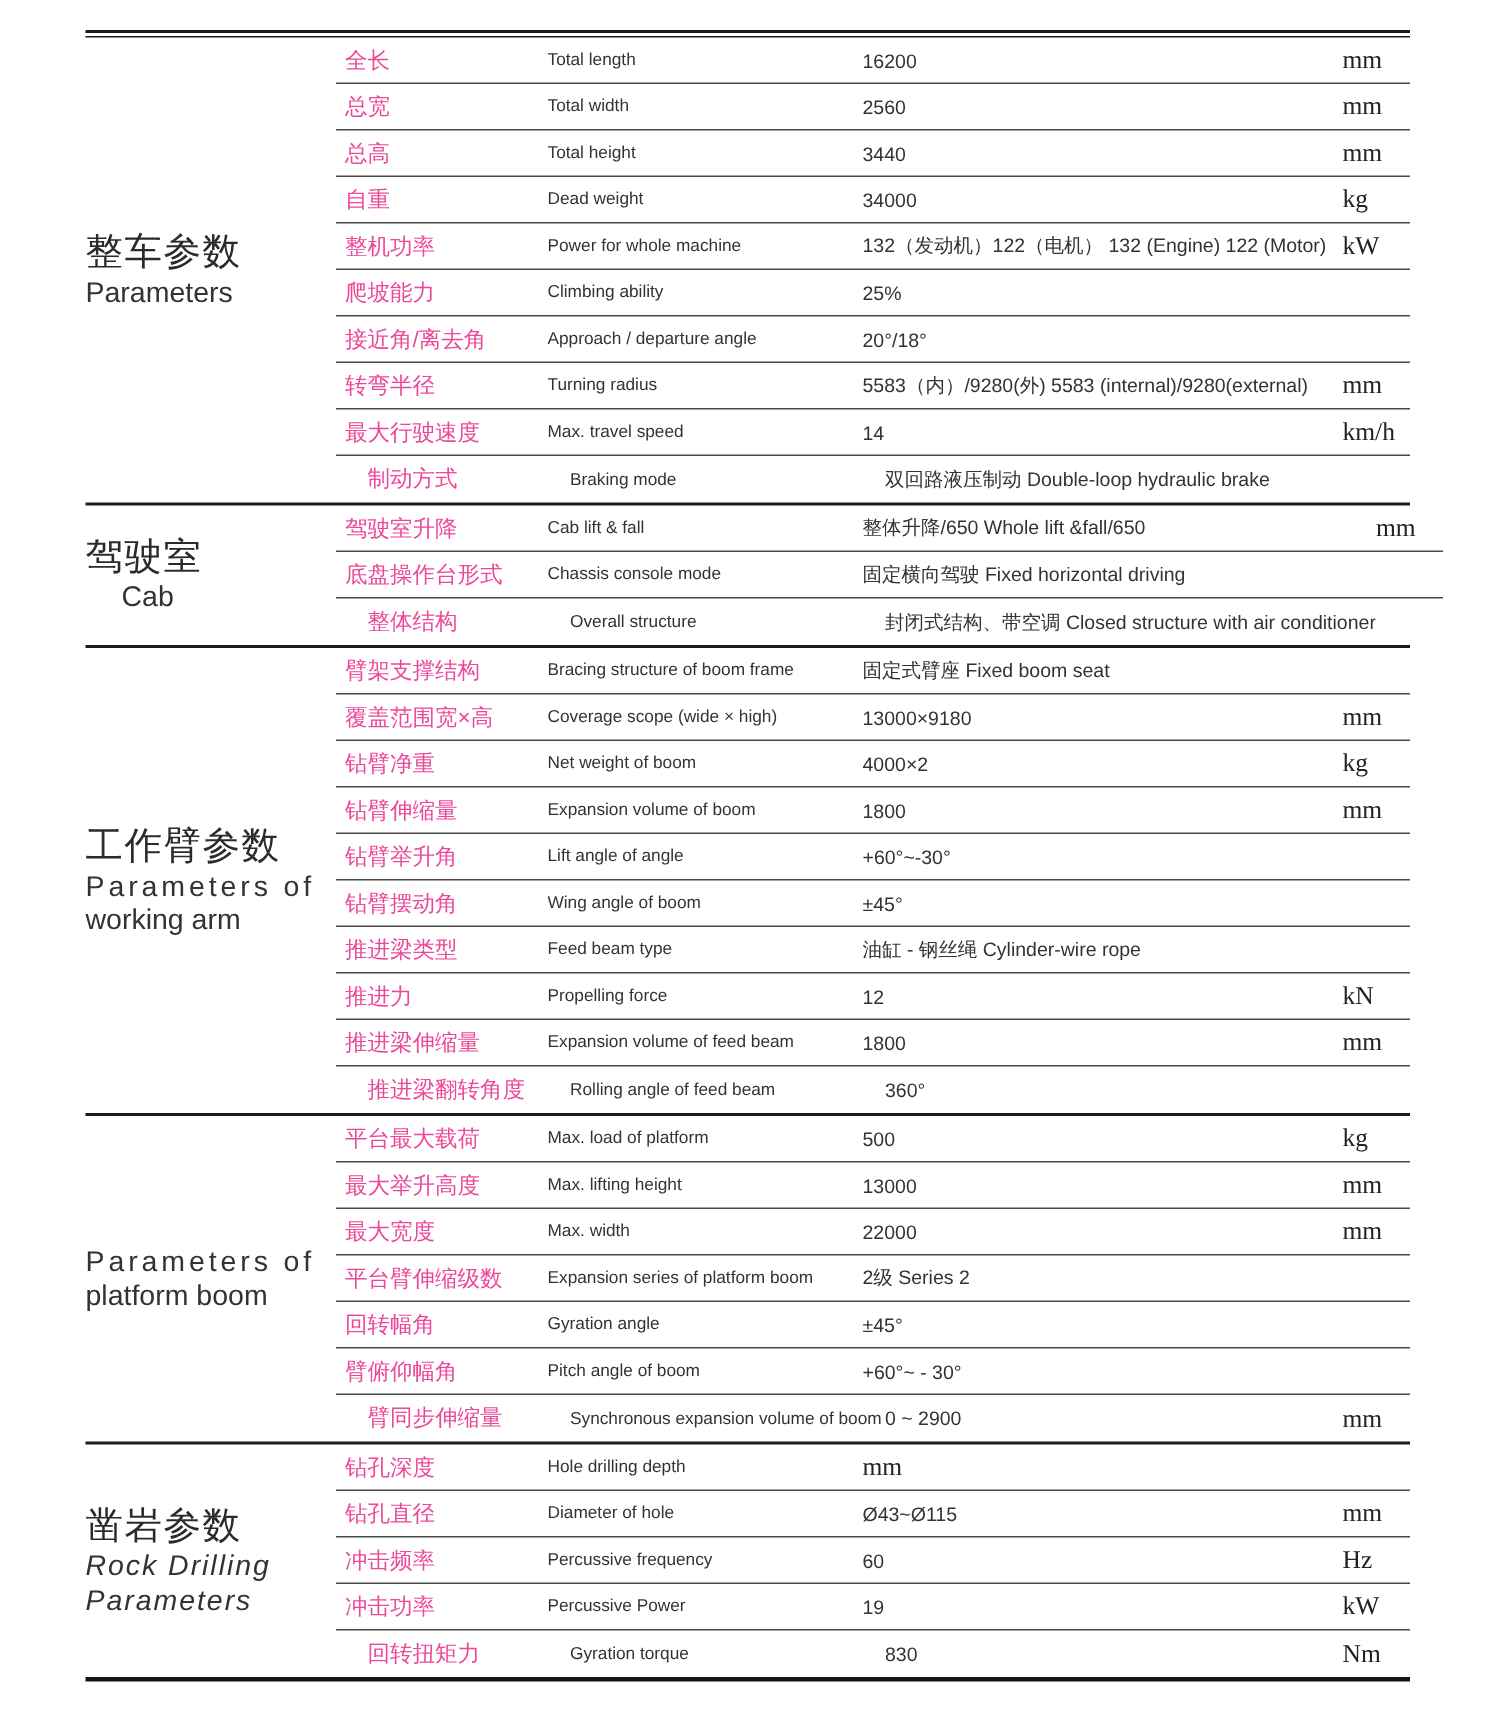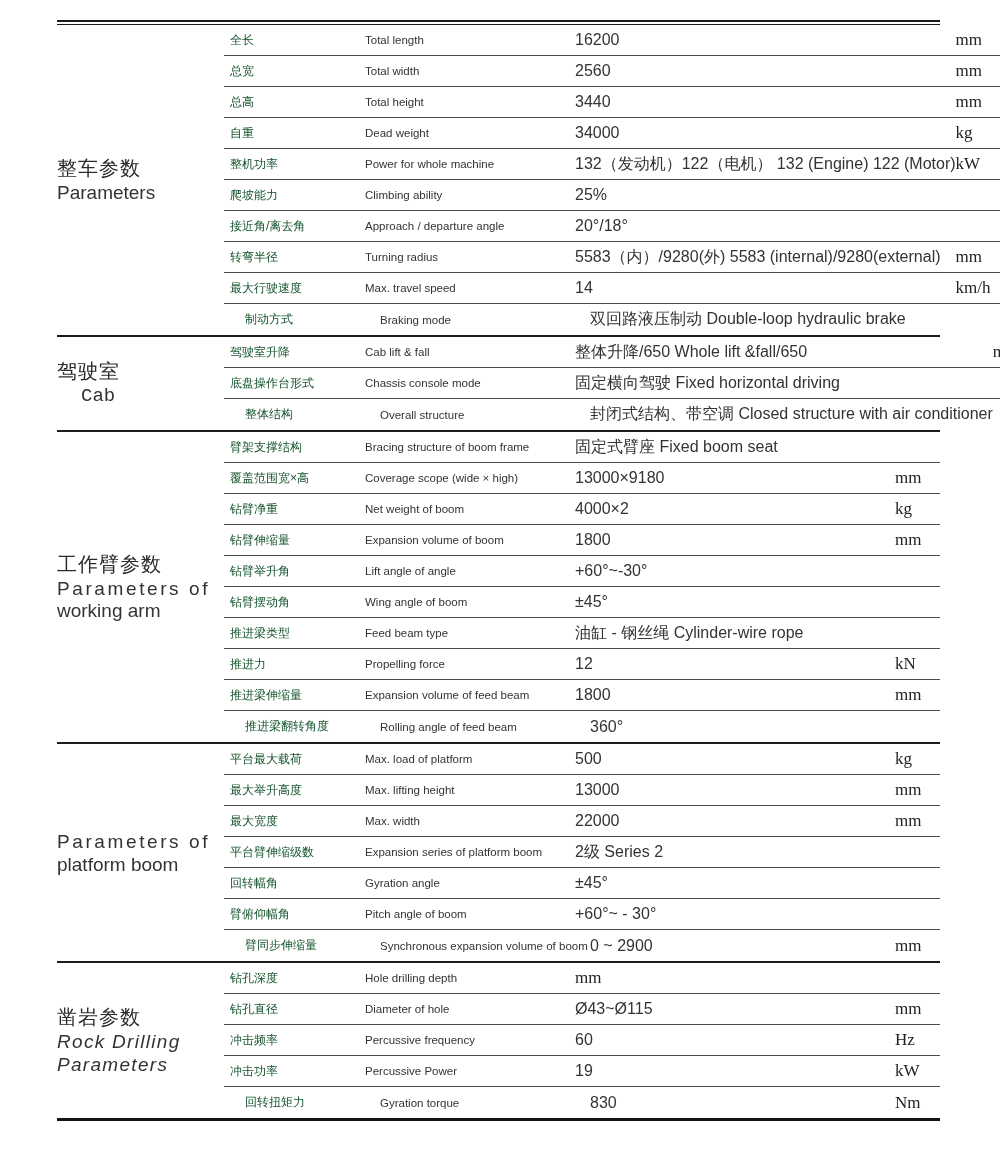--- a/index.html
+++ b/index.html
@@ -19,50 +19,50 @@
   .top-rule .thin  { height:1px; background:#1c1c1c; }
 
   .section { display:flex; border-bottom:2px solid #1c1c1c; }
   .section.last { border-bottom:3px solid #141414; }
 
   .label-col {
     width:167px; min-width:167px;
     display:flex; flex-direction:column; justify-content:center;
   }
   .title-cn {
-    font-size:20px; line-height:1.2; color:#2b2b2b; letter-spacing:1px;
+    font-size:25px; line-height:1.2; color:#2b2b2b; letter-spacing:1px;
     white-space:nowrap;
   }
   .title-en { font-size:19px; line-height:1.18; color:#333; margin-top:2px; }
   .en-line { white-space:nowrap; }
 
   
-  .sec-1 .en-line { padding-left:24px;font-family:Liberation Mono, monospace; }
+  .sec-1 .en-line { padding-left:24px; }
   .sec-2 .en-line:first-child, .sec-3 .en-line:first-child { letter-spacing:2.6px; }
   .sec-4 .en-line { letter-spacing:1.3px;font-style:italic; }
 
   .rows { flex:1 1 auto; display:flex; flex-direction:column; }
   .row {
     box-sizing:border-box; height:31px;
     display:flex; align-items:center;
     border-bottom:1px solid #4a4a4a;
   }
   .row:last-child { border-bottom:none;margin-left:15px; }
 
   .cell-cn {
     width:135px; min-width:135px; padding-left:6px;
-    font-size:12px; color:#14532d; white-space:nowrap; overflow:hidden;
+    font-size:15px; color:#ec4899; white-space:nowrap; overflow:hidden;
   }
   .cell-en {
     width:210px; min-width:210px;
     font-size:11.5px; color:#333; white-space:nowrap; overflow:hidden;
   }
   .cell-val {
     flex:1 1 auto;
-    font-size:16px; color:#333; white-space:nowrap; overflow:hidden;
+    font-size:13px; color:#333; white-space:nowrap; overflow:hidden;
   }
   .cell-unit {
     width:45px; min-width:45px;
     font-size:17px; color:#222; white-space:nowrap;font-family:Liberation Serif, serif;
   }
 </style>
 </head>
 <body>
 
 <div class="sheet">

